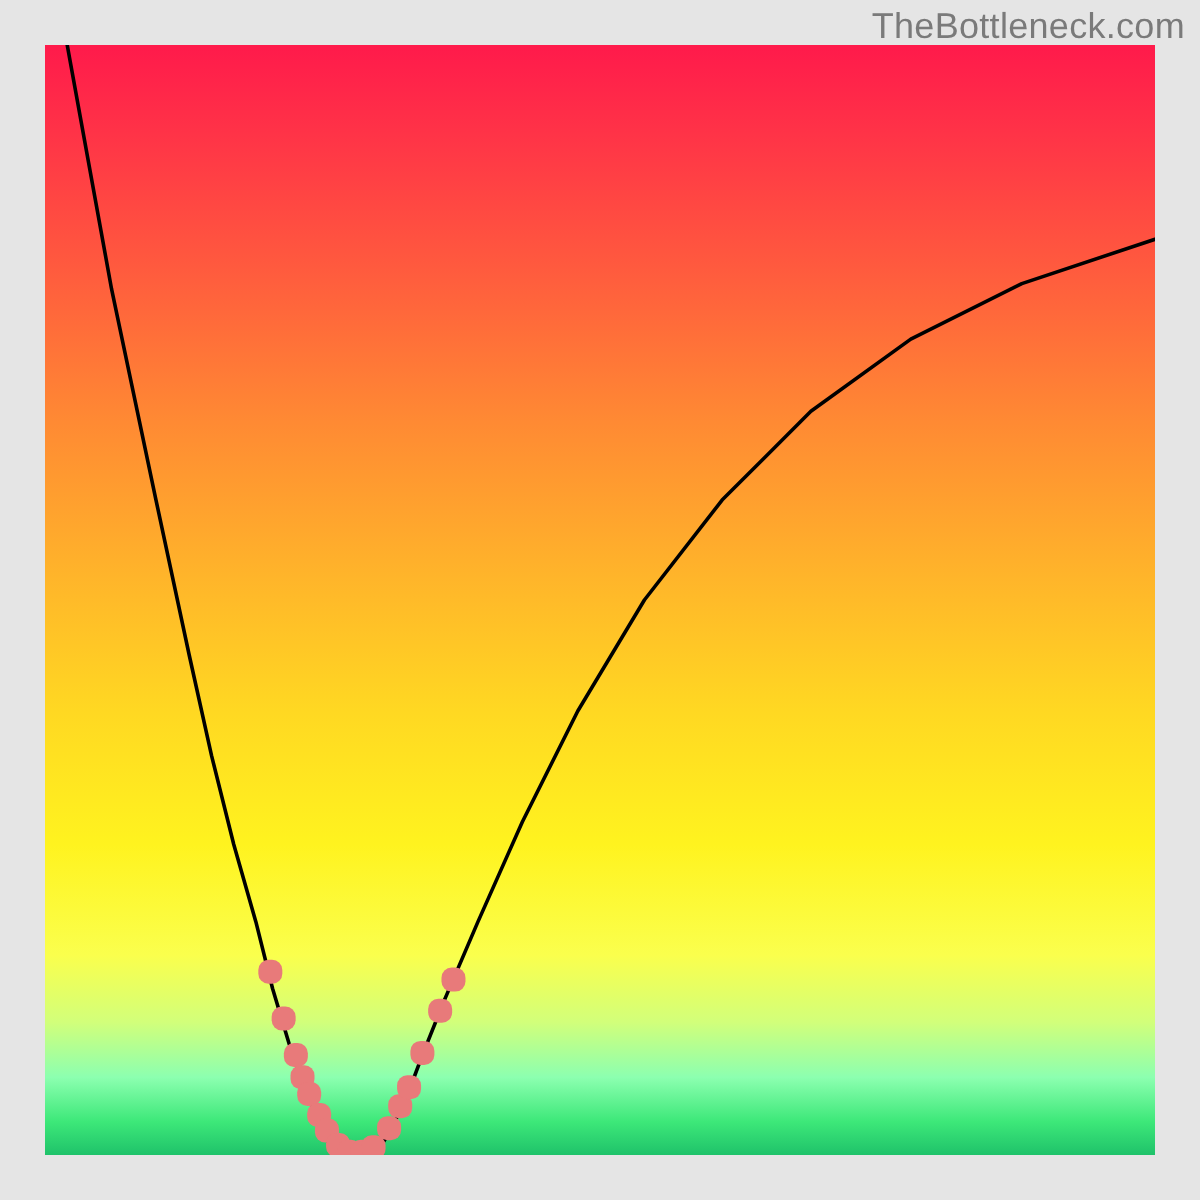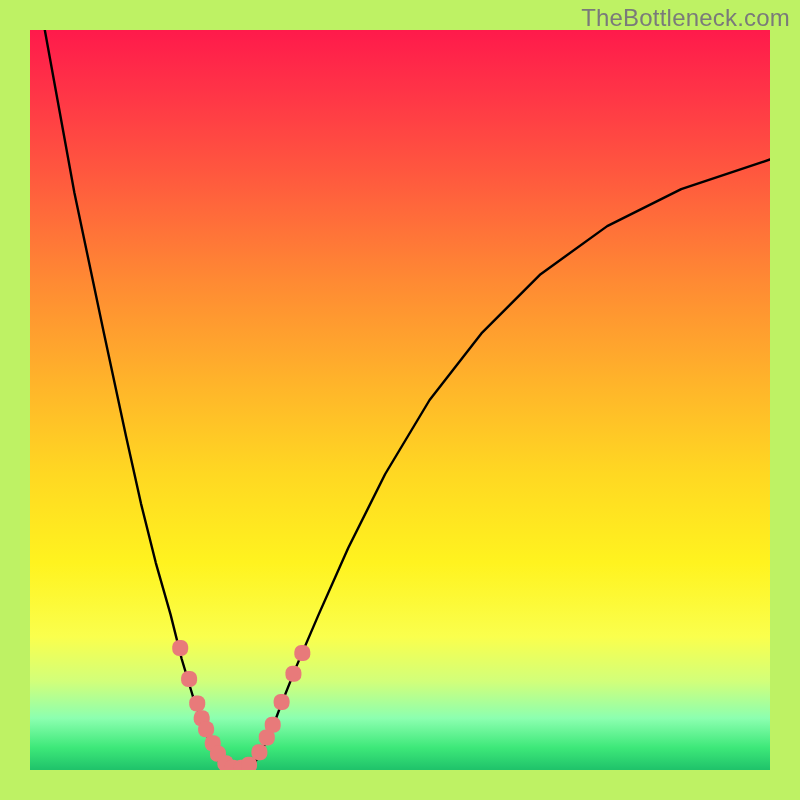--- a/index.html
+++ b/index.html
@@ -10,21 +10,21 @@
     overflow: hidden;
     background: #000;
     font-family: Arial, Helvetica, sans-serif;
   }
   .frame {
     position: absolute;
     top: 0;
     left: 0;
     width: 800px;
     height: 800px;
-    background: #bef264;
+    background: #e5e5e5;
   }
   .plot {
     position: absolute;
     top: 30px;
     left: 30px;
     width: 740px;
     height: 740px;
     
     background: linear-gradient(
       to bottom,

